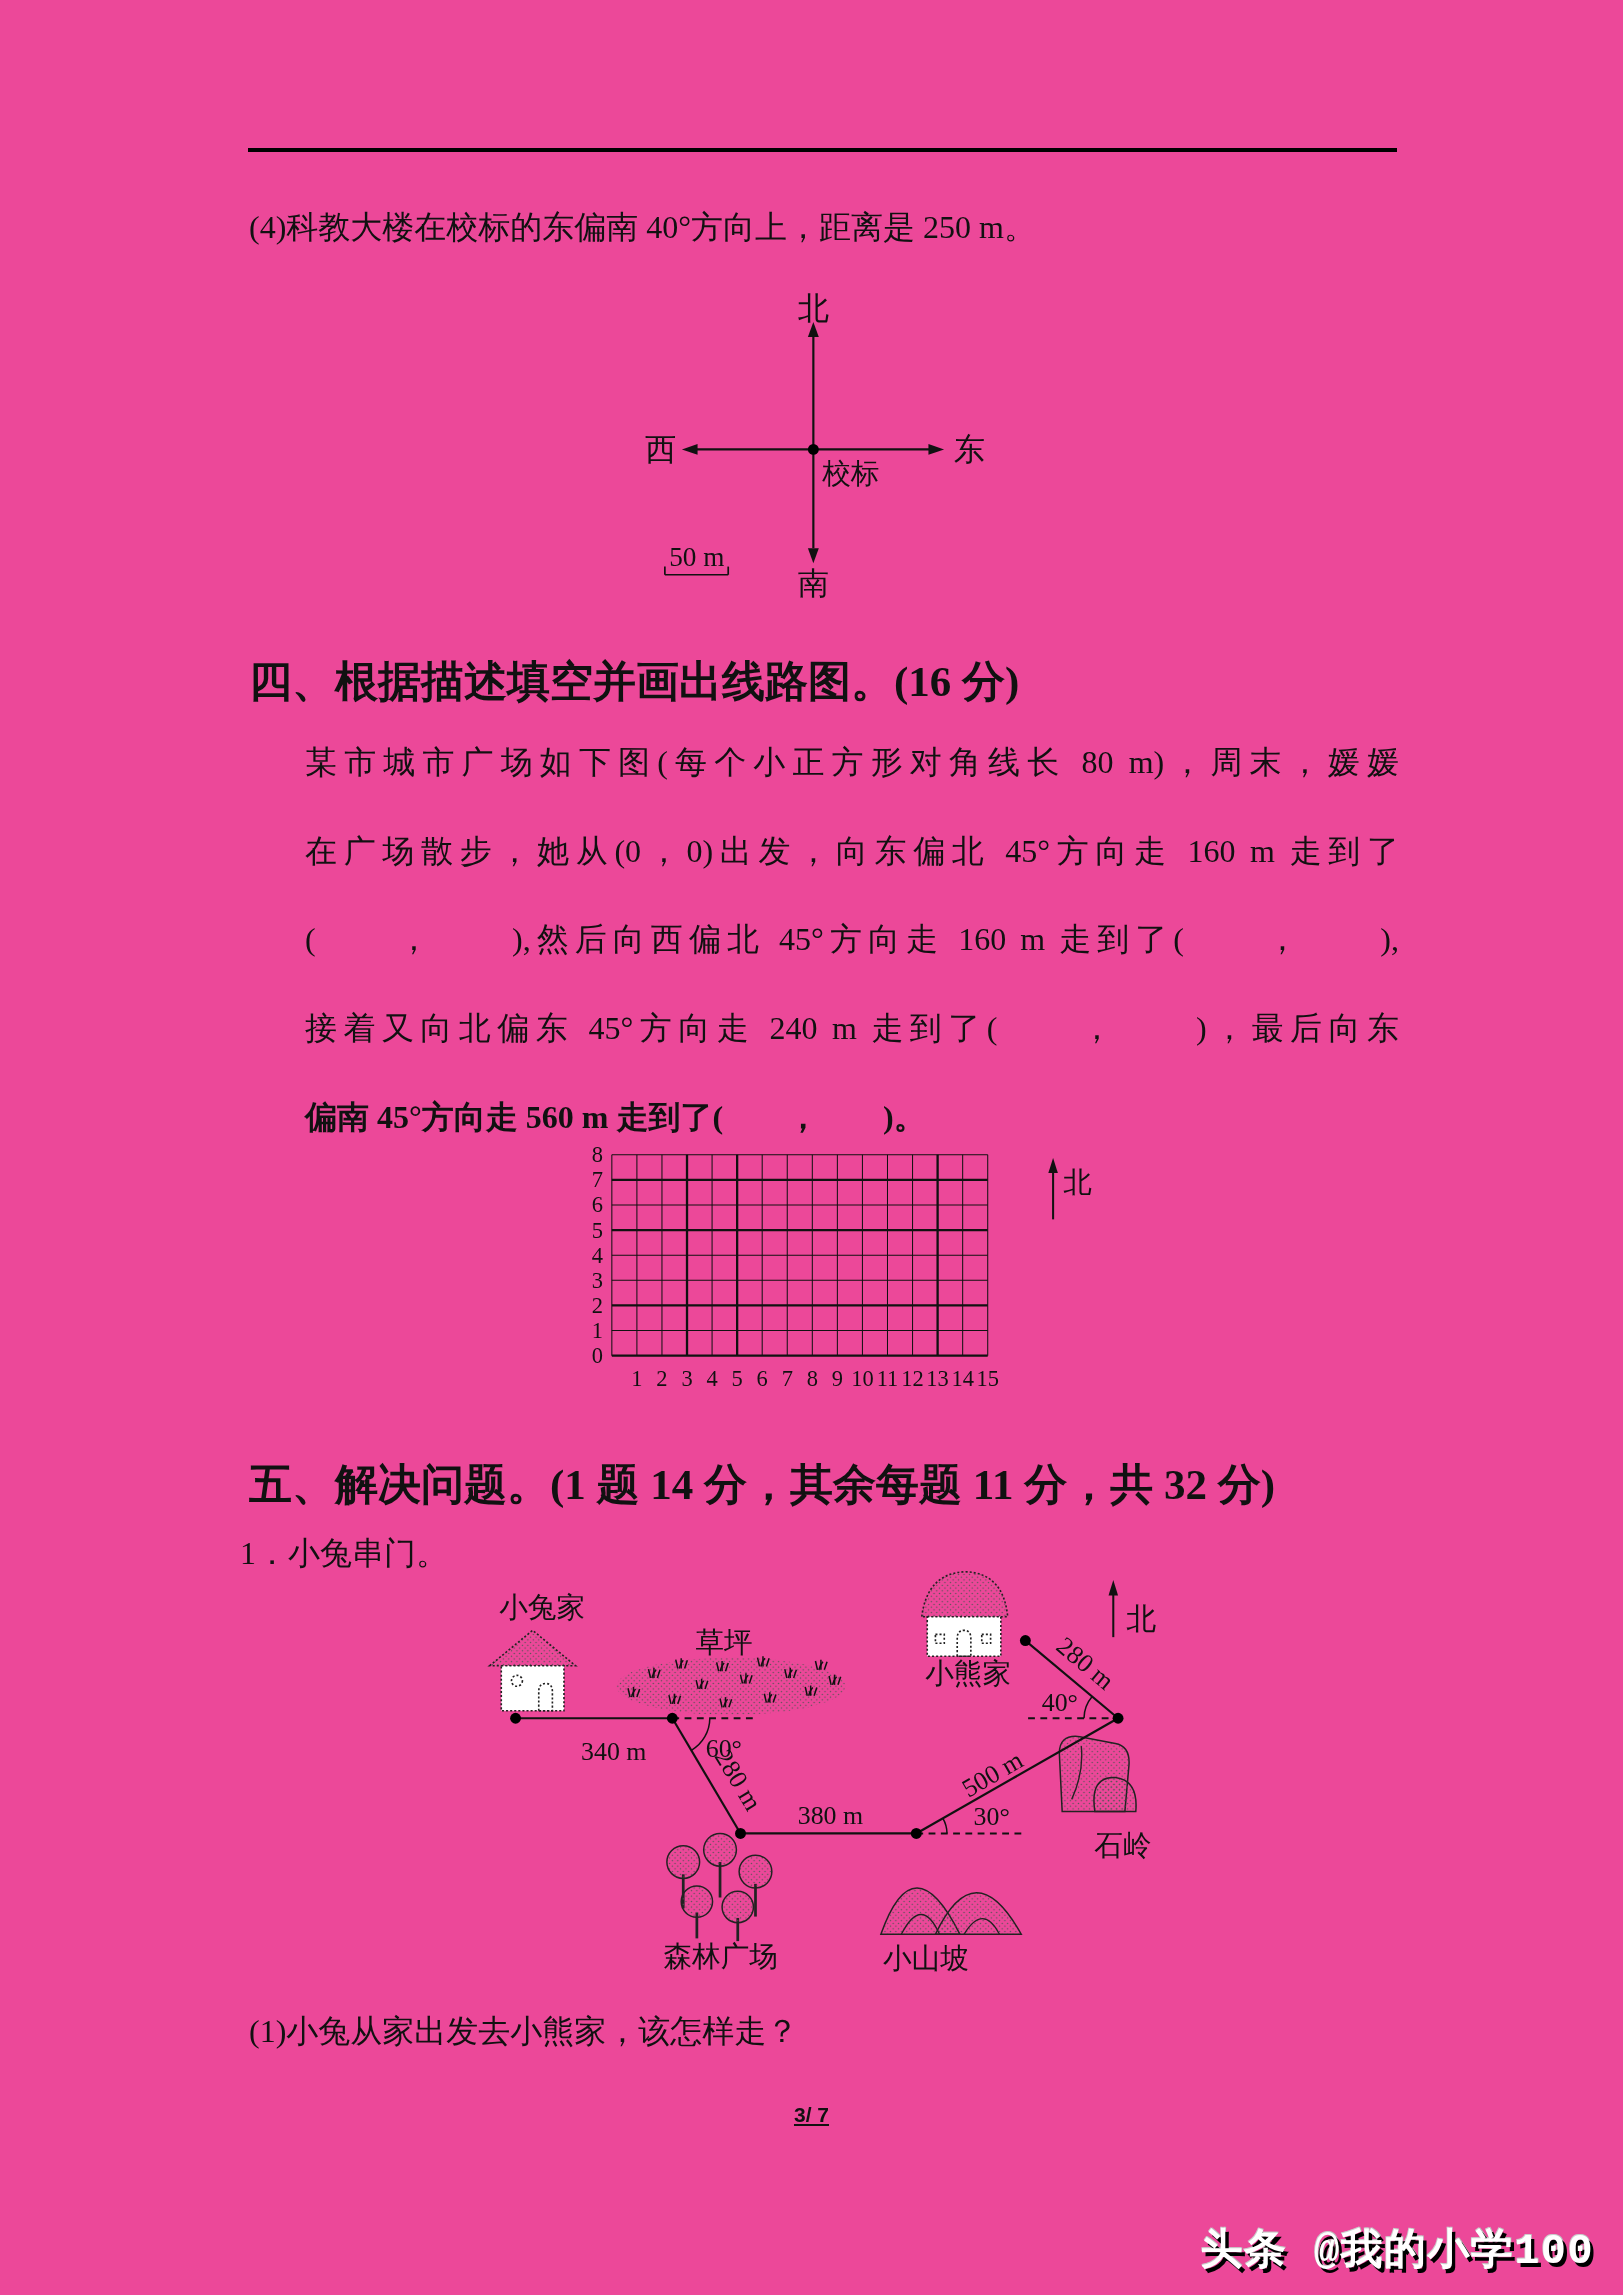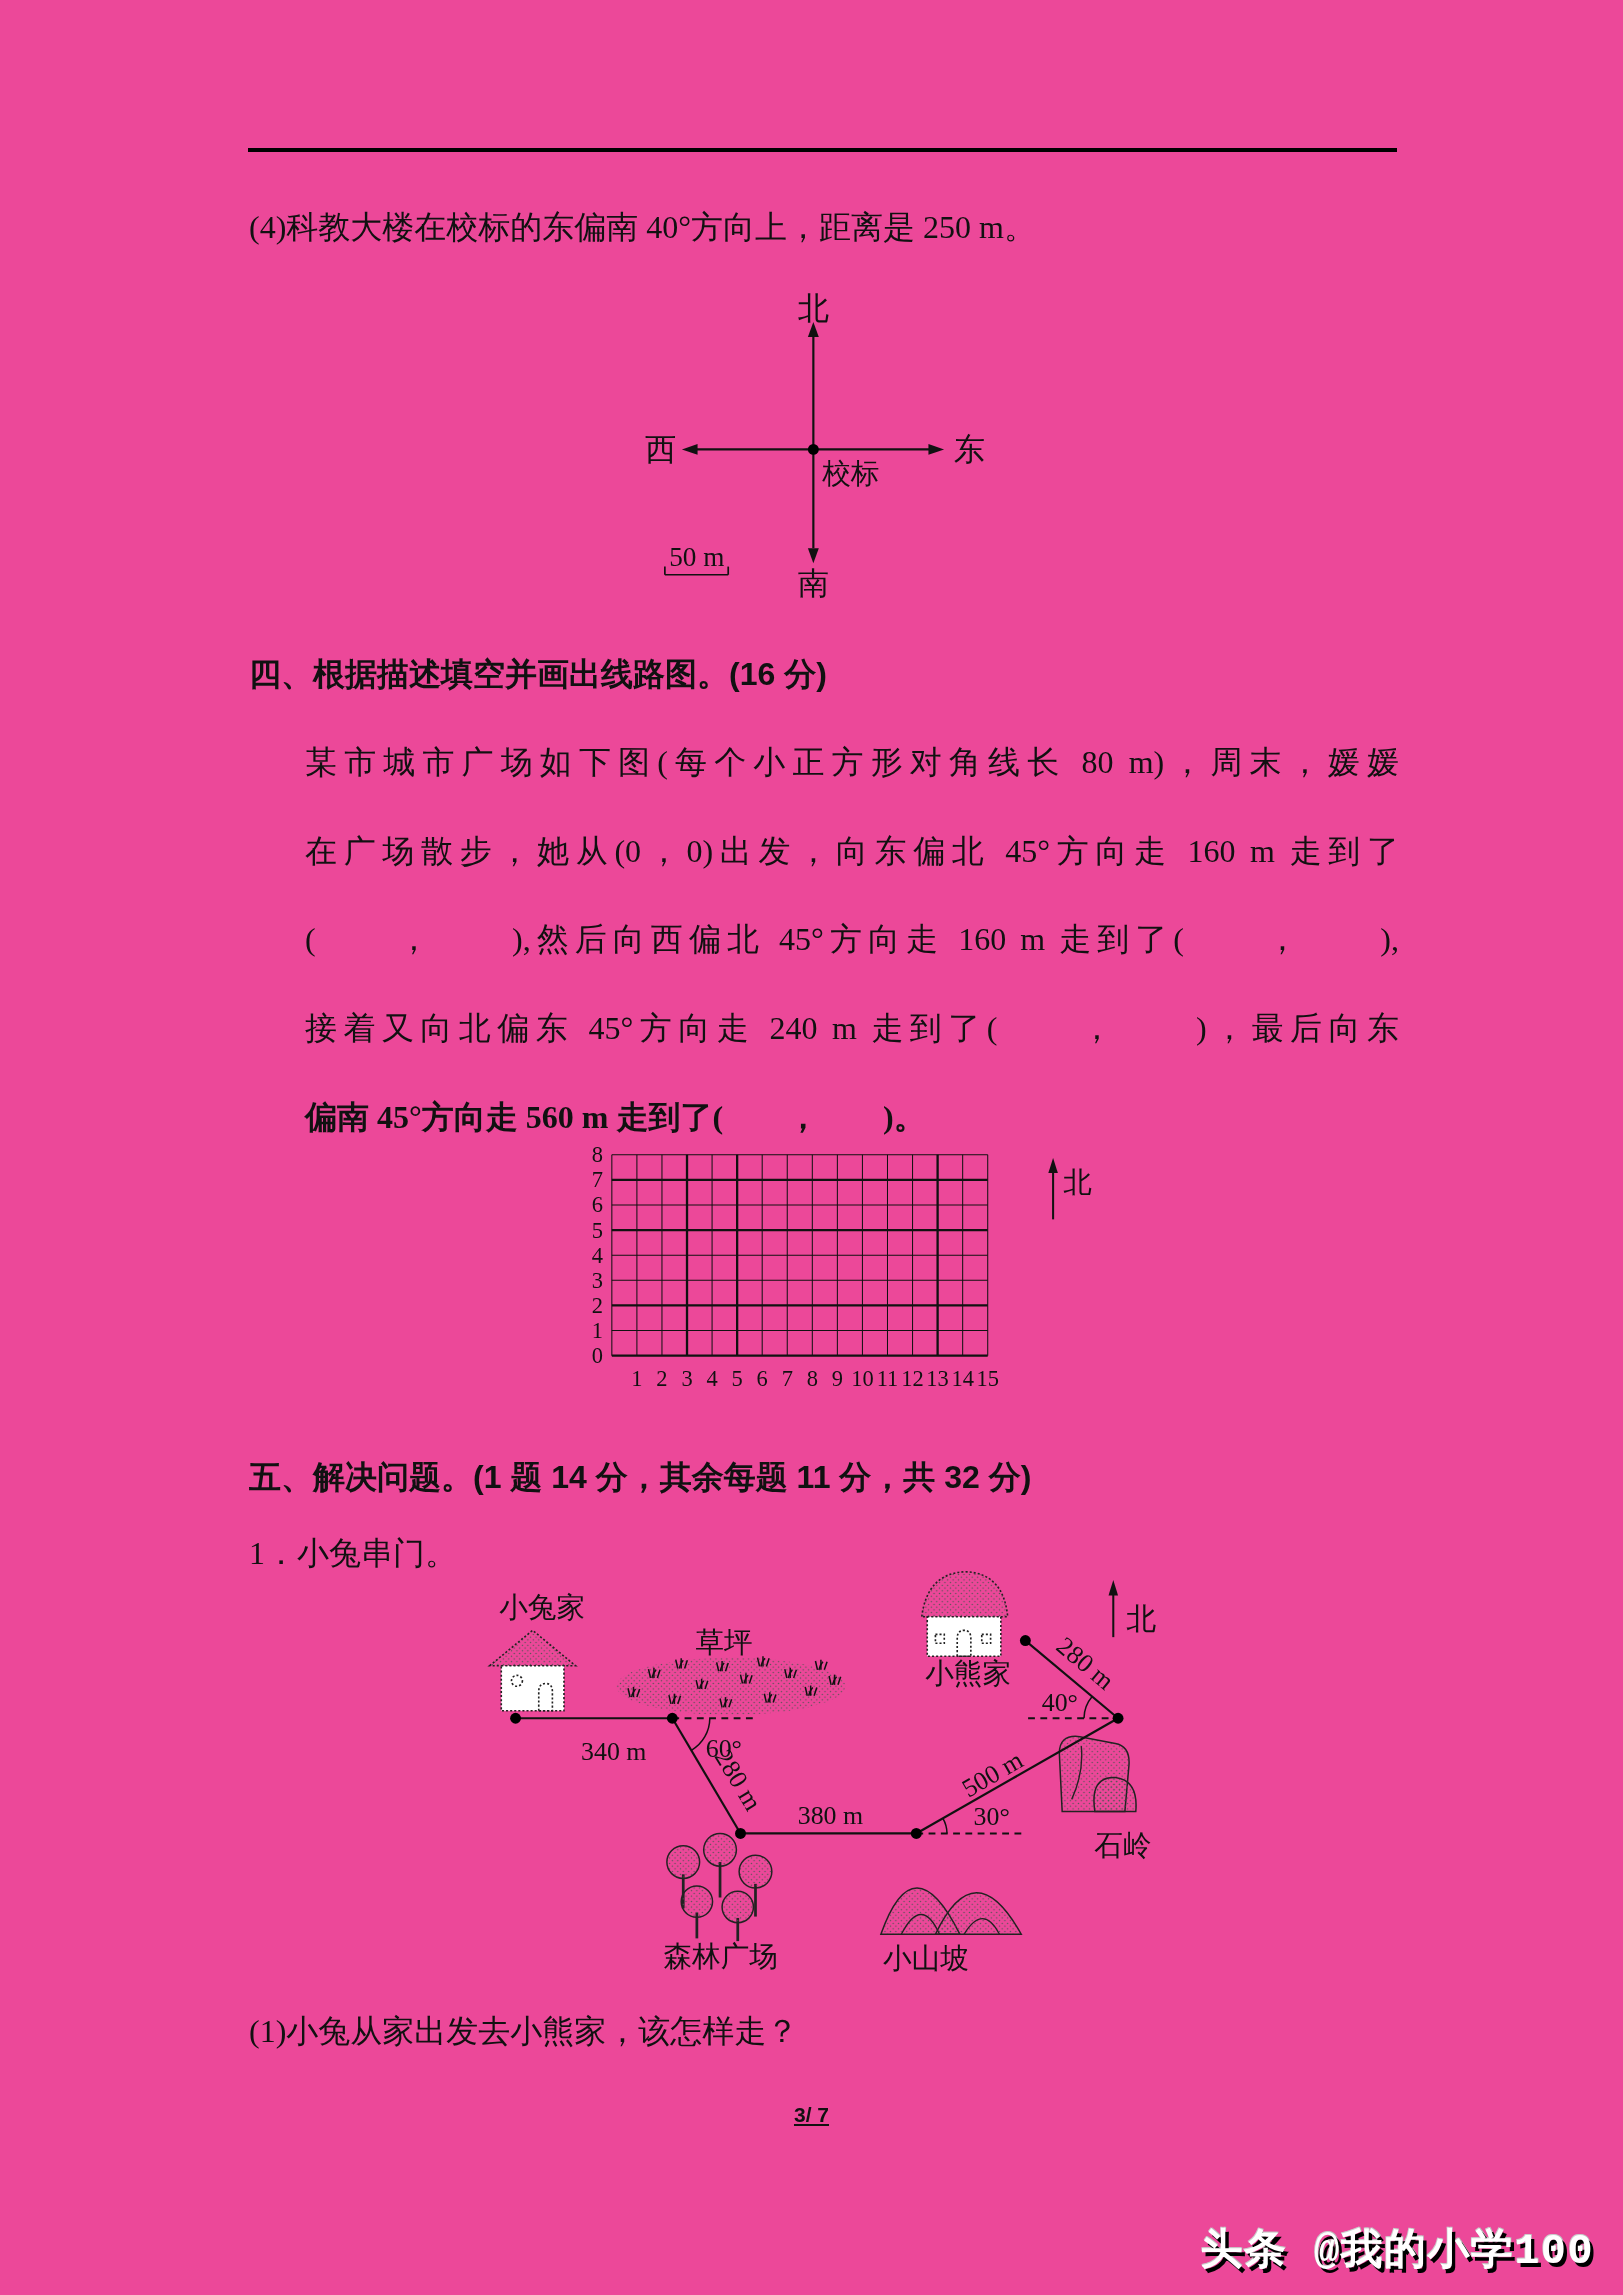--- a/index.html
+++ b/index.html
@@ -1,21 +1,21 @@
 <!DOCTYPE html>
 <html style="font-size:11px"><head>
 <meta charset="utf-8">
 <style>
   html,body{margin:0;padding:0;background:#888;}
   .page{position:relative;width:1623px;height:2295px;background:#ec4899;
         font-family:"Liberation Serif","DejaVu Serif",serif;color:#111;overflow:hidden;}
   .abs{position:absolute;}
   .rule{background:#000;}
   .bodyline{font-size:32px;line-height:1.25;white-space:pre-wrap;}
-  .heading{font-family:Liberation Sans, sans-serif;font-weight:700;font-size:32px;}
+  .heading{font-family:Liberation Serif, serif;font-weight:700;font-size:43px;}
   .parline{width:1094px;font-size:32px;text-align:justify;text-align-last:justify;}
   .parline.noJust{text-align:center;text-align-last:left;font-weight:bold;}
   .pagenum{font-family:"Liberation Sans","DejaVu Sans",sans-serif;font-weight:700;font-size:21px;color:#111;text-decoration:underline;}
   .watermark{font-family:Liberation Mono, monospace;font-weight:700;font-size:42px;
              color:#ffffff;text-shadow:3.4px 4.1px 0 #000,-0.7px -0.7px 0 #cccccc,0.7px -0.7px 0 #bbbbbb;letter-spacing:1.4px;}
   svg text{font-family:"Liberation Serif","DejaVu Serif",serif;fill:#111;}
   .ln{stroke:#111;stroke-width:3.2;fill:none;}
   .dash{stroke:#111;stroke-width:3;fill:none;stroke-dasharray:10 8;}
   .arc{stroke:#111;stroke-width:2.2;fill:none;}
   .dot{fill:#000;}
@@ -119,21 +119,21 @@
       </g>
     <g>
       <line x1="1545" y1="1788" x2="1545" y2="1716" stroke="#111" stroke-width="3"></line>
       <polygon points="1545,1698 1538,1720 1552,1720" fill="#111"></polygon>
     </g>
     <text x="1560" y="1748" font-size="42" text-anchor="start">北</text>
   </svg>
 
   <div class="abs heading" style="left:249px;top:1456px;">五、解决问题。(1 题 14 分，其余每题 11 分，共 32 分)</div>
 
-  <div class="abs bodyline" style="left:249px;top:1533px;text-align:right;">1．小兔串门。</div>
+  <div class="abs bodyline" style="left:240px;top:1533px;text-align:right;">1．小兔串门。</div>
 
   <svg class="abs" style="left:382px;top:1554px;width:886px;height:443px;" viewBox="560 2280 1300 650">
     <defs>
       <pattern id="dots" width="8" height="8" patternUnits="userSpaceOnUse">
         <circle cx="2" cy="2" r="1.1" fill="#555"></circle>
           <circle cx="6" cy="6" r="1.1" fill="#555"></circle>
       </pattern>
       <g id="tuft" stroke="#111" stroke-width="2.2" fill="none">
         <path d="M-6 0 L-9 -13"></path>
           <path d="M-1 0 L-1 -15"></path>

